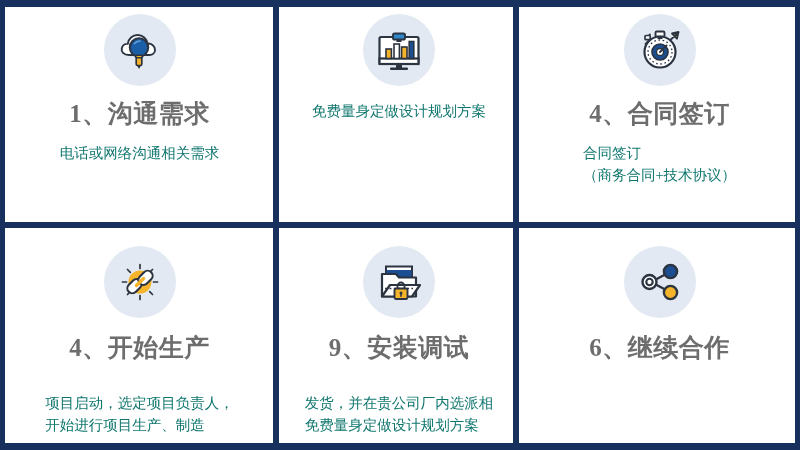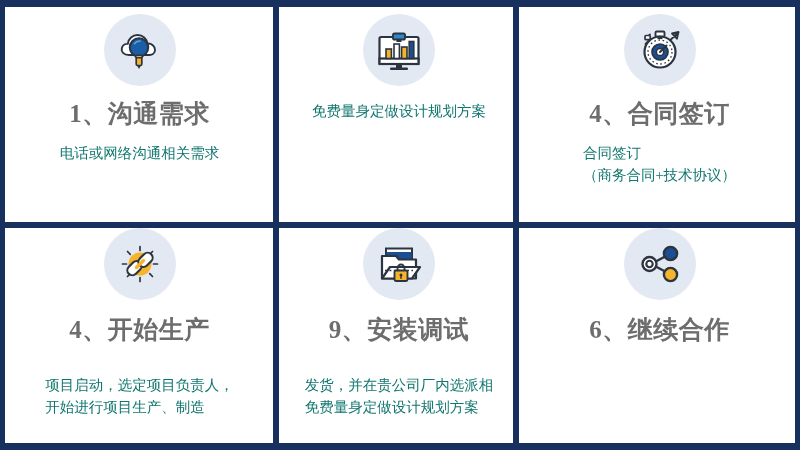--- a/index.html
+++ b/index.html
@@ -50,21 +50,21 @@
     grid-template-rows: 228px 222px;
   }
   .cell {
     position: relative;
     display: flex;
     flex-direction: column;
     align-items: center;
     box-sizing: border-box;
   }
   .cell.r1 { padding-top: 14px; }
-  .cell.r2 { }
+  .cell.r2 { padding-top: 18px; }
 
   .icon-circle {
     width: 72px;
     height: 72px;
     border-radius: 50%;
     background: #e3e9f2;
     display: flex;
     align-items: center;
     justify-content: center;
     flex: none;

